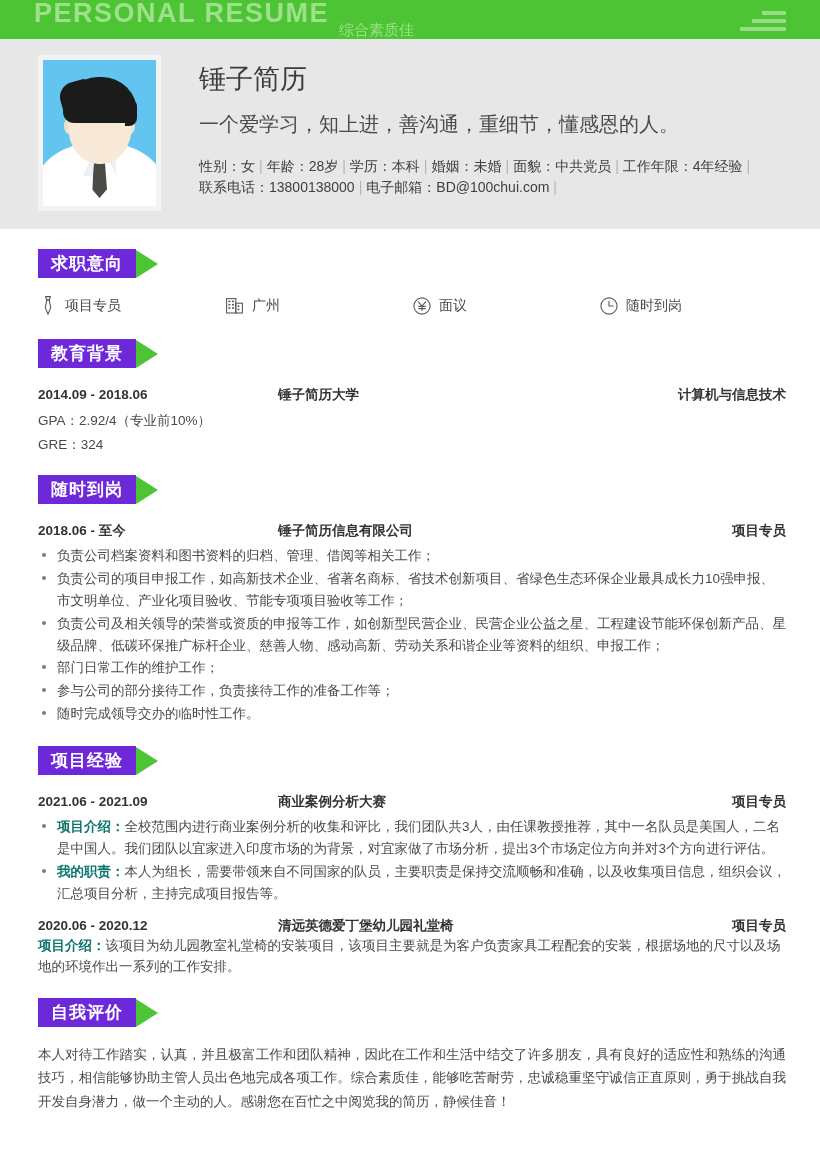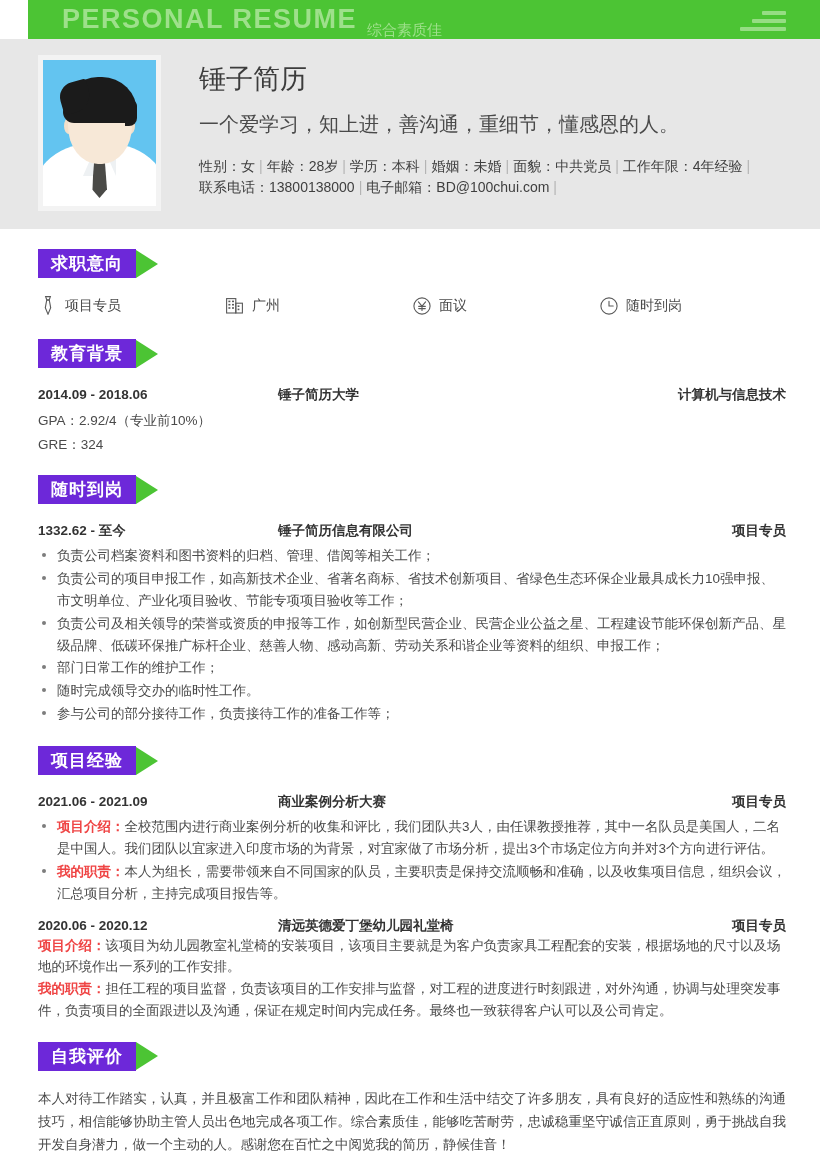--- a/index.html
+++ b/index.html
@@ -16,24 +16,22 @@
     min-height: 1160px;
     background: #ffffff;
     position: relative;
   }
 
   
   .topbar {
     height: 39px;
     background: #4cc434;
     display: flex;
-    align-items: center;
     padding: 0 34px 0 34px;
     position: relative;
-    margin-left: 28px;
   }
   .topbar-title {
     font-size: 27px;
     font-weight: bold;
     letter-spacing: 1.5px;
     color: #9ee08b;
     line-height: 1;
   }
   .topbar-subtitle {
     font-size: 15px;
@@ -269,21 +267,21 @@
     left: 4px; top: 8px;
     width: 4px; height: 4px;
     border-radius: 50%;
     background: #7d7d7d;
   }
   .para {
     font-size: 13.5px;
     line-height: 1.62;
     color: #4a4a4a;
   }
-  .lbl { font-weight: bold; color: #ef4444; }
+  .lbl { font-weight: bold; color: #0f766e; }
 
   .eval-text {
     font-size: 13.5px;
     line-height: 1.72;
     color: #4a4a4a;
     margin-top: 10px;
     text-align: justify;
   }
 
   
@@ -428,31 +426,31 @@
       <div class="sub-line" style="margin-top:2px">GRE：324</div>
     </div>
 
     
     <div class="sec-head">
       <div class="sec-head-box">随时到岗</div>
       <div class="sec-head-arrow"></div>
     </div>
     <div class="entry">
       <div class="entry-row">
-        <div class="e-date">1332.62 - 至今</div>
+        <div class="e-date">2018.06 - 至今</div>
         <div class="e-org">锤子简历信息有限公司</div>
         <div class="e-role">项目专员</div>
       </div>
       <ul class="bullets" id="work-bullets">
           <li>负责公司档案资料和图书资料的归档、管理、借阅等相关工作；</li>
           <li>负责公司的项目申报工作，如高新技术企业、省著名商标、省技术创新项目、省绿色生态环保企业最具成长力10强申报、市文明单位、产业化项目验收、节能专项项目验收等工作；</li>
           <li>负责公司及相关领导的荣誉或资质的申报等工作，如创新型民营企业、民营企业公益之星、工程建设节能环保创新产品、星级品牌、低碳环保推广标杆企业、慈善人物、感动高新、劳动关系和谐企业等资料的组织、申报工作；</li>
           <li>部门日常工作的维护工作；</li>
+          <li>参与公司的部分接待工作，负责接待工作的准备工作等；</li>
           <li>随时完成领导交办的临时性工作。</li>
-          <li>参与公司的部分接待工作，负责接待工作的准备工作等；</li>
         </ul>
     </div>
 
     
     <div class="sec-head">
       <div class="sec-head-box">项目经验</div>
       <div class="sec-head-arrow"></div>
     </div>
     <div id="project-entries">
         <div class="entry">
@@ -466,21 +464,20 @@
             <li><span class="lbl">我的职责：</span>本人为组长，需要带领来自不同国家的队员，主要职责是保持交流顺畅和准确，以及收集项目信息，组织会议，汇总项目分析，主持完成项目报告等。</li>
           </ul>
         </div>
         <div class="entry">
           <div class="entry-row">
             <div class="e-date">2020.06 - 2020.12</div>
             <div class="e-org">清远英德爱丁堡幼儿园礼堂椅</div>
             <div class="e-role">项目专员</div>
           </div>
           <div class="para"><span class="lbl">项目介绍：</span>该项目为幼儿园教室礼堂椅的安装项目，该项目主要就是为客户负责家具工程配套的安装，根据场地的尺寸以及场地的环境作出一系列的工作安排。</div>
-          <div class="para"><span class="lbl">我的职责：</span>担任工程的项目监督，负责该项目的工作安排与监督，对工程的进度进行时刻跟进，对外沟通，协调与处理突发事件，负责项目的全面跟进以及沟通，保证在规定时间内完成任务。最终也一致获得客户认可以及公司肯定。</div>
         </div>
       </div>
 
     
     <div class="sec-head">
       <div class="sec-head-box">自我评价</div>
       <div class="sec-head-arrow"></div>
     </div>
     <div class="eval-text">本人对待工作踏实，认真，并且极富工作和团队精神，因此在工作和生活中结交了许多朋友，具有良好的适应性和熟练的沟通技巧，相信能够协助主管人员出色地完成各项工作。综合素质佳，能够吃苦耐劳，忠诚稳重坚守诚信正直原则，勇于挑战自我开发自身潜力，做一个主动的人。感谢您在百忙之中阅览我的简历，静候佳音！</div>
 

